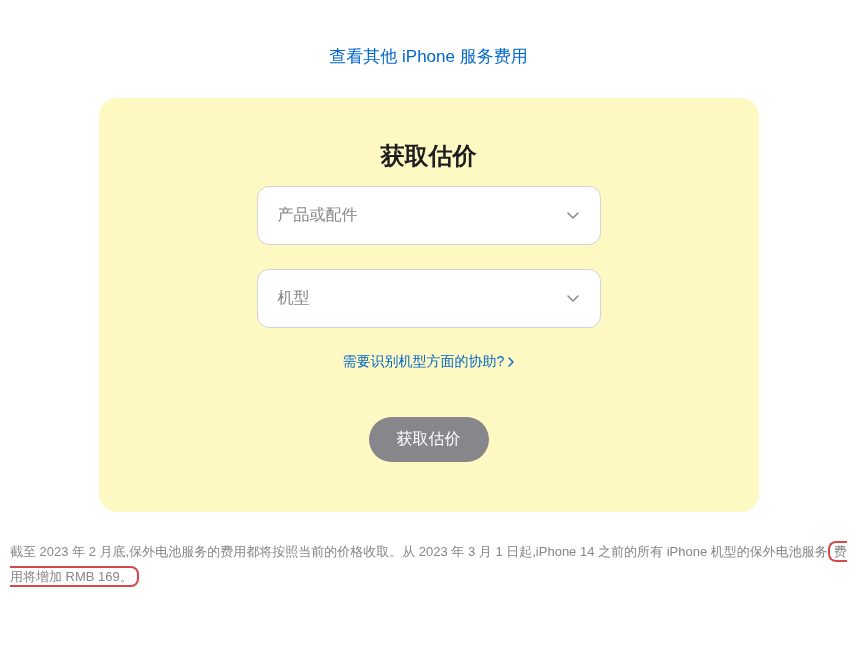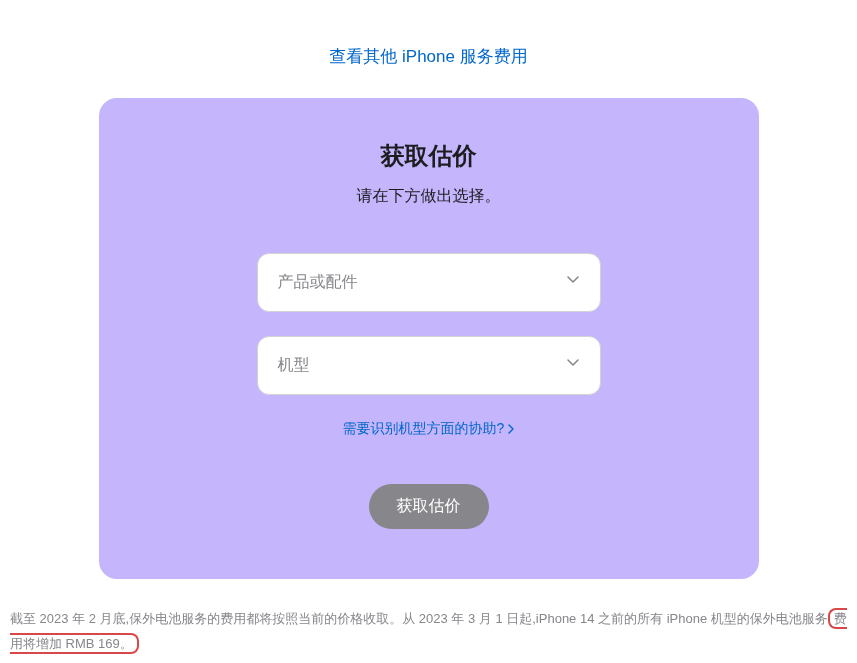--- a/index.html
+++ b/index.html
@@ -21,21 +21,21 @@
     .top-link a {
       color: #0066cc;
       text-decoration: none;
       font-size: 17px;
       font-weight: 400;
       margin-top: 16px;
     }
     .card {
       width: 660px;
       margin: 0 auto;
-      background: #c4b5fd;
+      background: #fef9c3;
       border-radius: 18px;
       padding: 42px 40px 50px 40px;
       text-align: center;
     }
     .card-title {
       font-size: 24px;
       font-weight: 600;
       color: #1d1d1f;
       margin-bottom: 14px;
     }
@@ -48,21 +48,21 @@
       width: 344px;
       margin: 0 auto 24px auto;
       position: relative;
       background: #ffffff;
       border: 1px solid #d2d2d7;
       border-radius: 12px;
       padding: 18px 20px;
       text-align: left;
       cursor: pointer;
       display: flex;
-      align-items: flex-start;
+      align-items: center;
       justify-content: space-between;
     }
     .select-placeholder {
       color: #86868b;
       font-size: 16px;
     }
     .chevron {
       width: 14px;
       height: 14px;
       display: flex;
@@ -117,21 +117,20 @@
   </style>
 </head>
 <body>
 
 <div class="top-link">
   <a href="#">查看其他 iPhone 服务费用</a>
 </div>
 
 <div class="card">
   <div class="card-title">获取估价</div>
-  <div class="card-subtitle">请在下方做出选择。</div>
 
   <div class="select-box">
     <span class="select-placeholder">产品或配件</span>
     <span class="chevron">
       <svg viewBox="0 0 12 7" fill="none">
           <path d="M1 1L6 6L11 1" stroke="#86868b" stroke-width="1.5" stroke-linecap="round" stroke-linejoin="round"></path>
         </svg>
     </span>
   </div>
 

